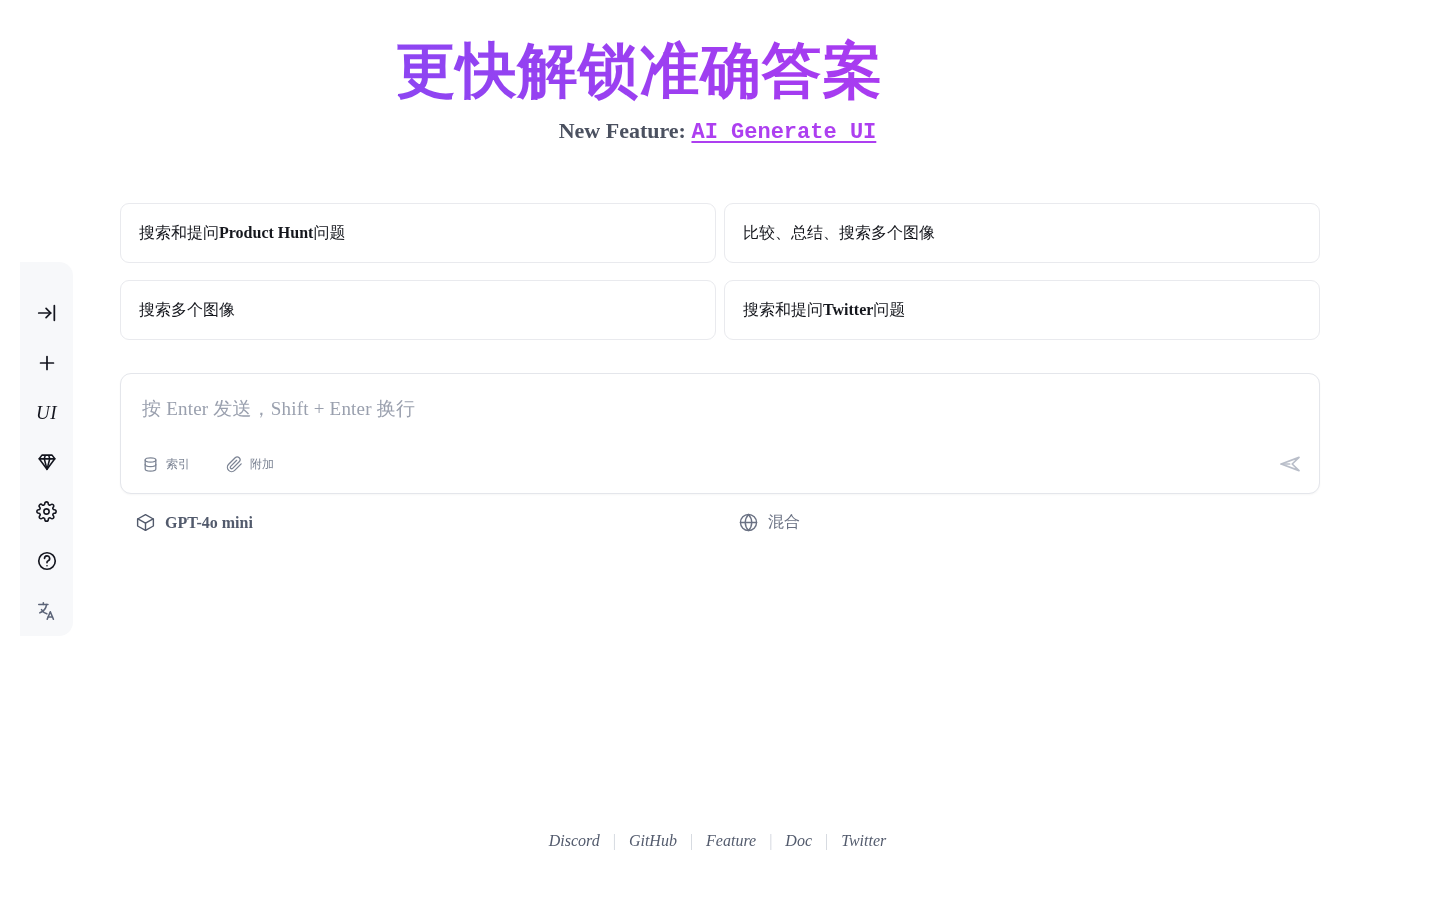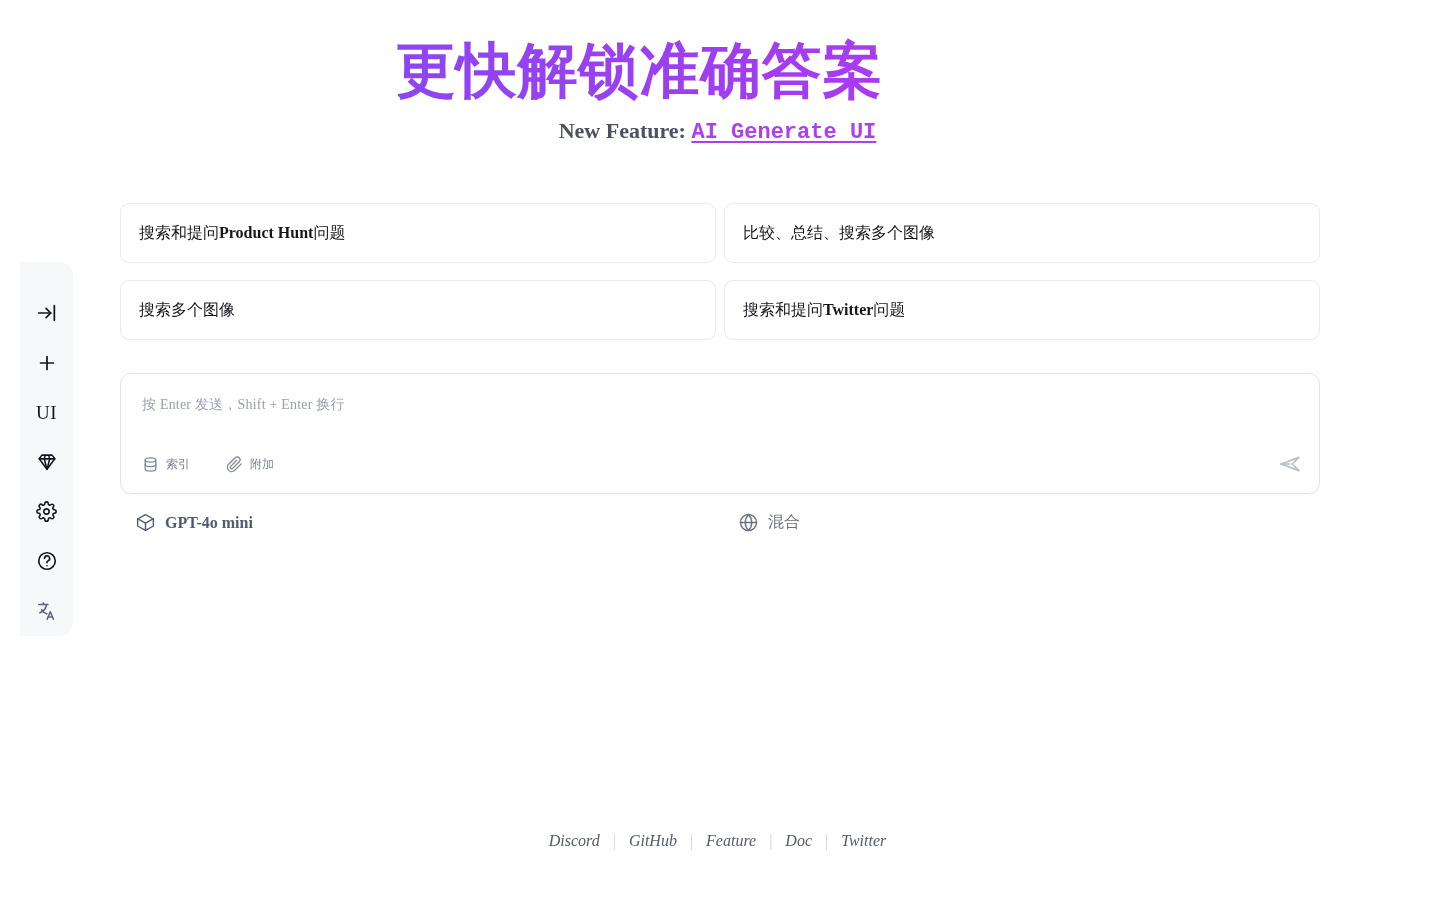--- a/index.html
+++ b/index.html
@@ -19,20 +19,21 @@
     top: 262px;
     width: 53px;
     height: 374px;
     background: #f7f8fa;
     border-radius: 0 14px 14px 0;
     display: flex;
     flex-direction: column;
     align-items: center;
     padding-top: 26px;
     gap: 0;
+    font-style: italic;
   }
   .side-item {
     width: 53px;
     height: 50px;
     display: flex;
     align-items: center;
     justify-content: center;
     cursor: pointer;
     color: #14161f;
   }
@@ -118,21 +119,21 @@
     height: 121px;
     background: #ffffff;
     border: 1px solid #e4e6eb;
     border-radius: 11px;
     box-shadow: 0 1px 2px rgba(17,20,30,.035);
   }
   #composer-placeholder {
     position: absolute;
     left: 21px;
     top: 22px;
-    font-size: 14px;
+    font-size: 19px;
     color: #9aa0ae;
     letter-spacing: .2px;
     cursor: text;
   }
   #composer-tools {
     position: absolute;
     left: 21px;
     top: 82px;
     display: flex;
     align-items: center;

